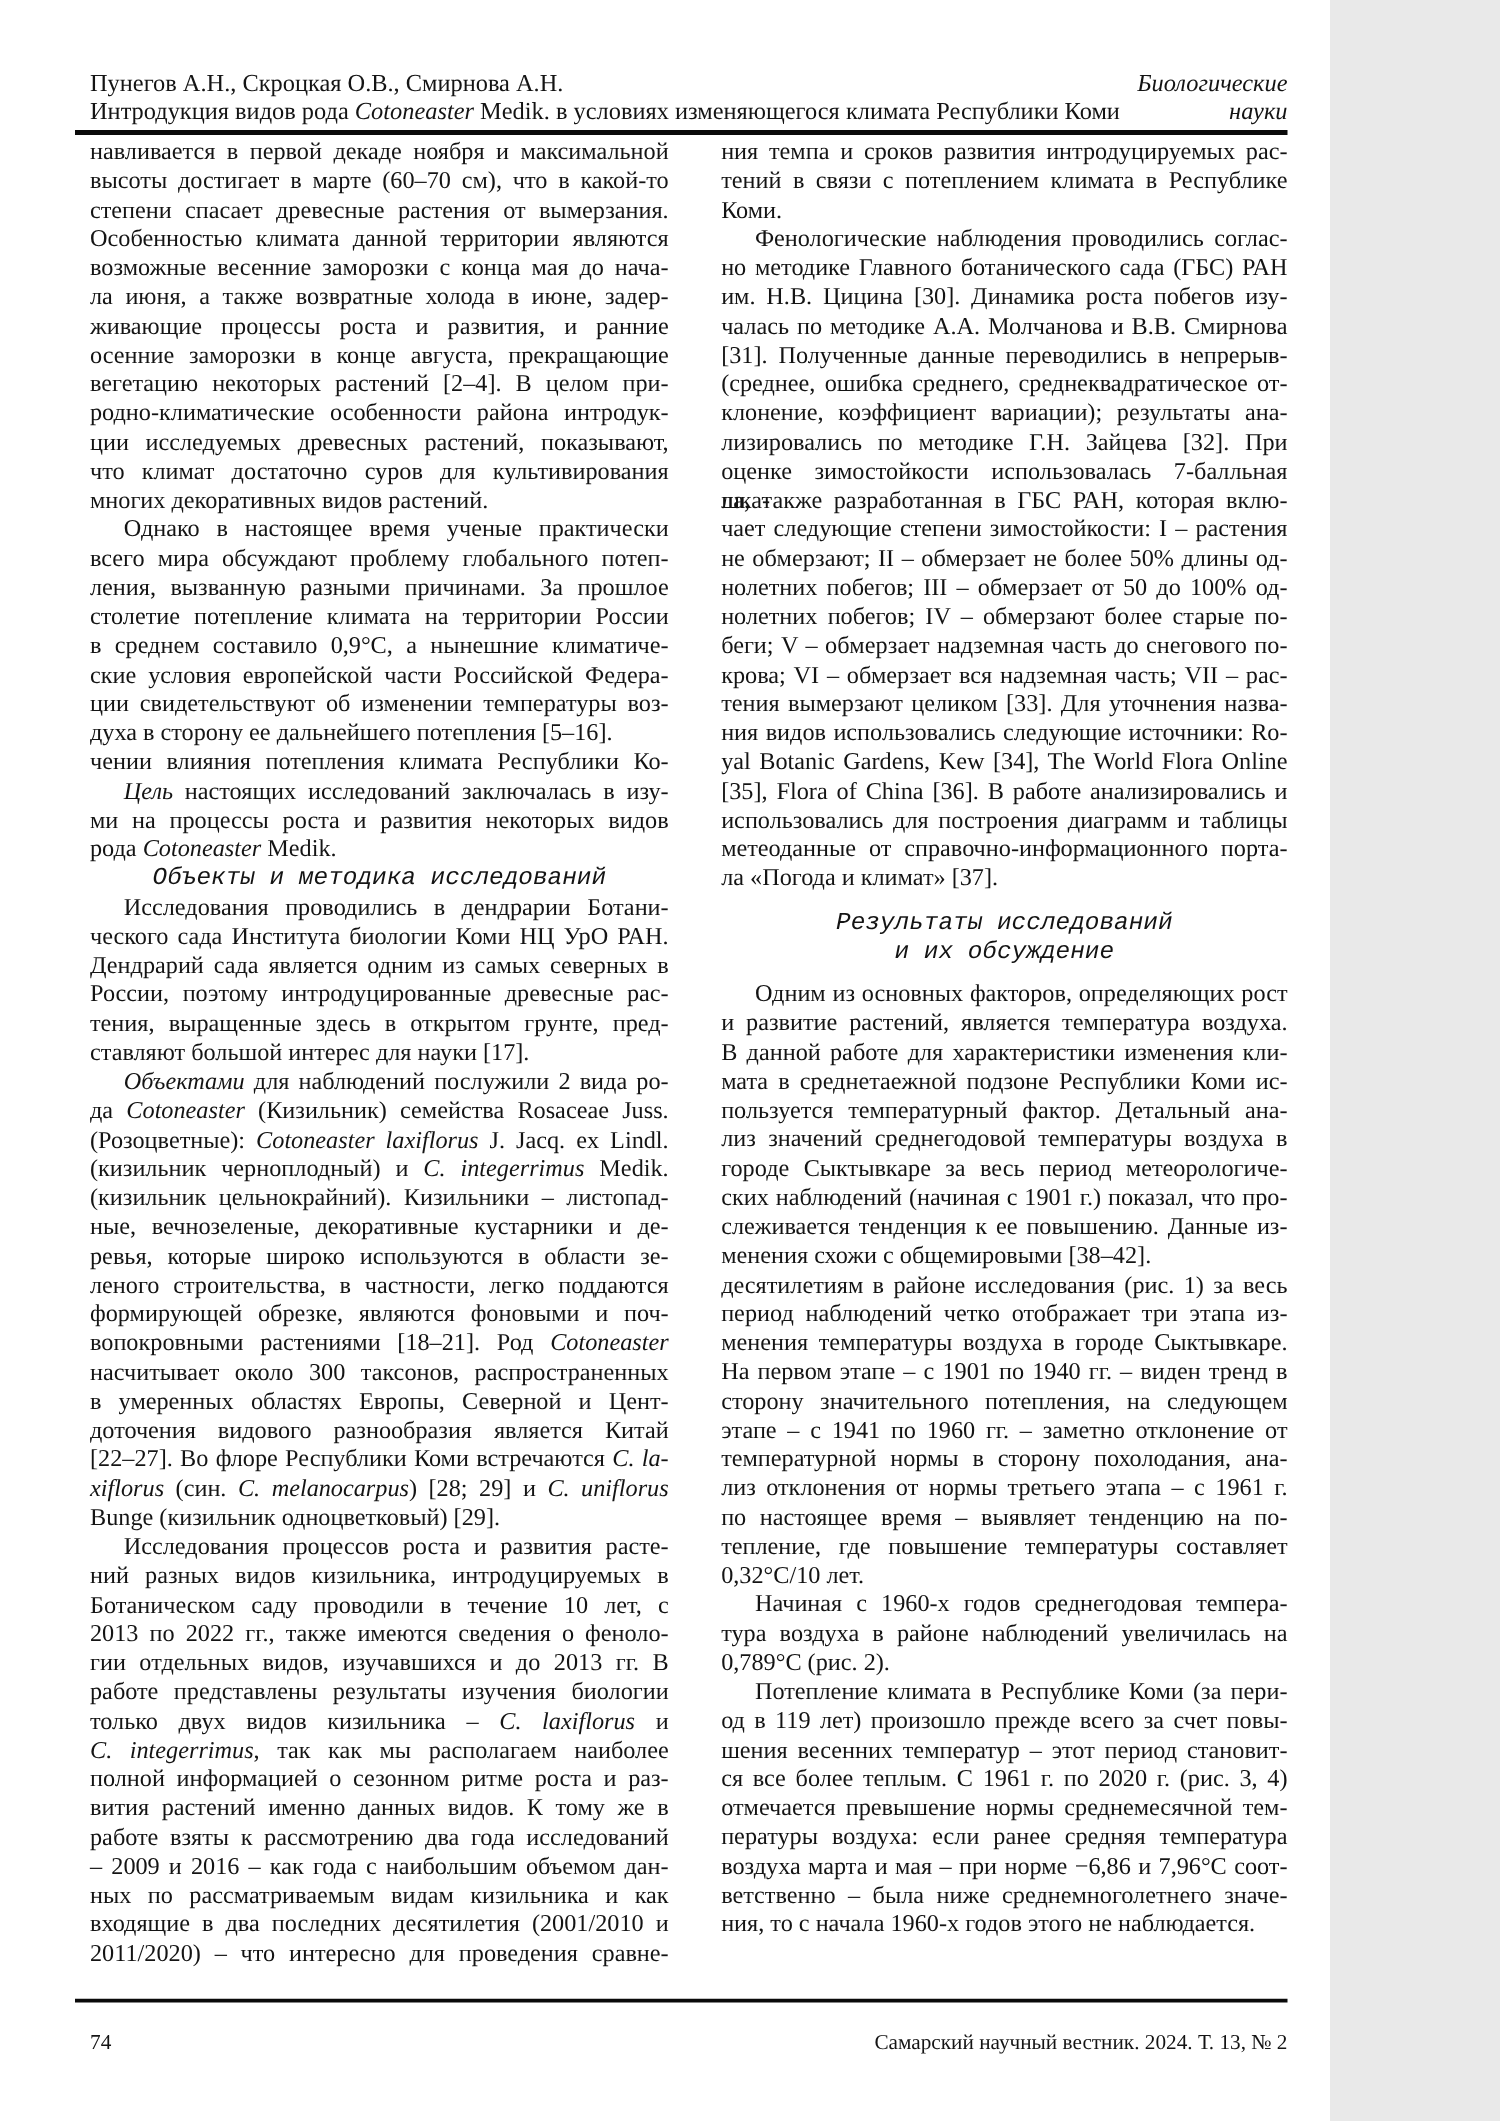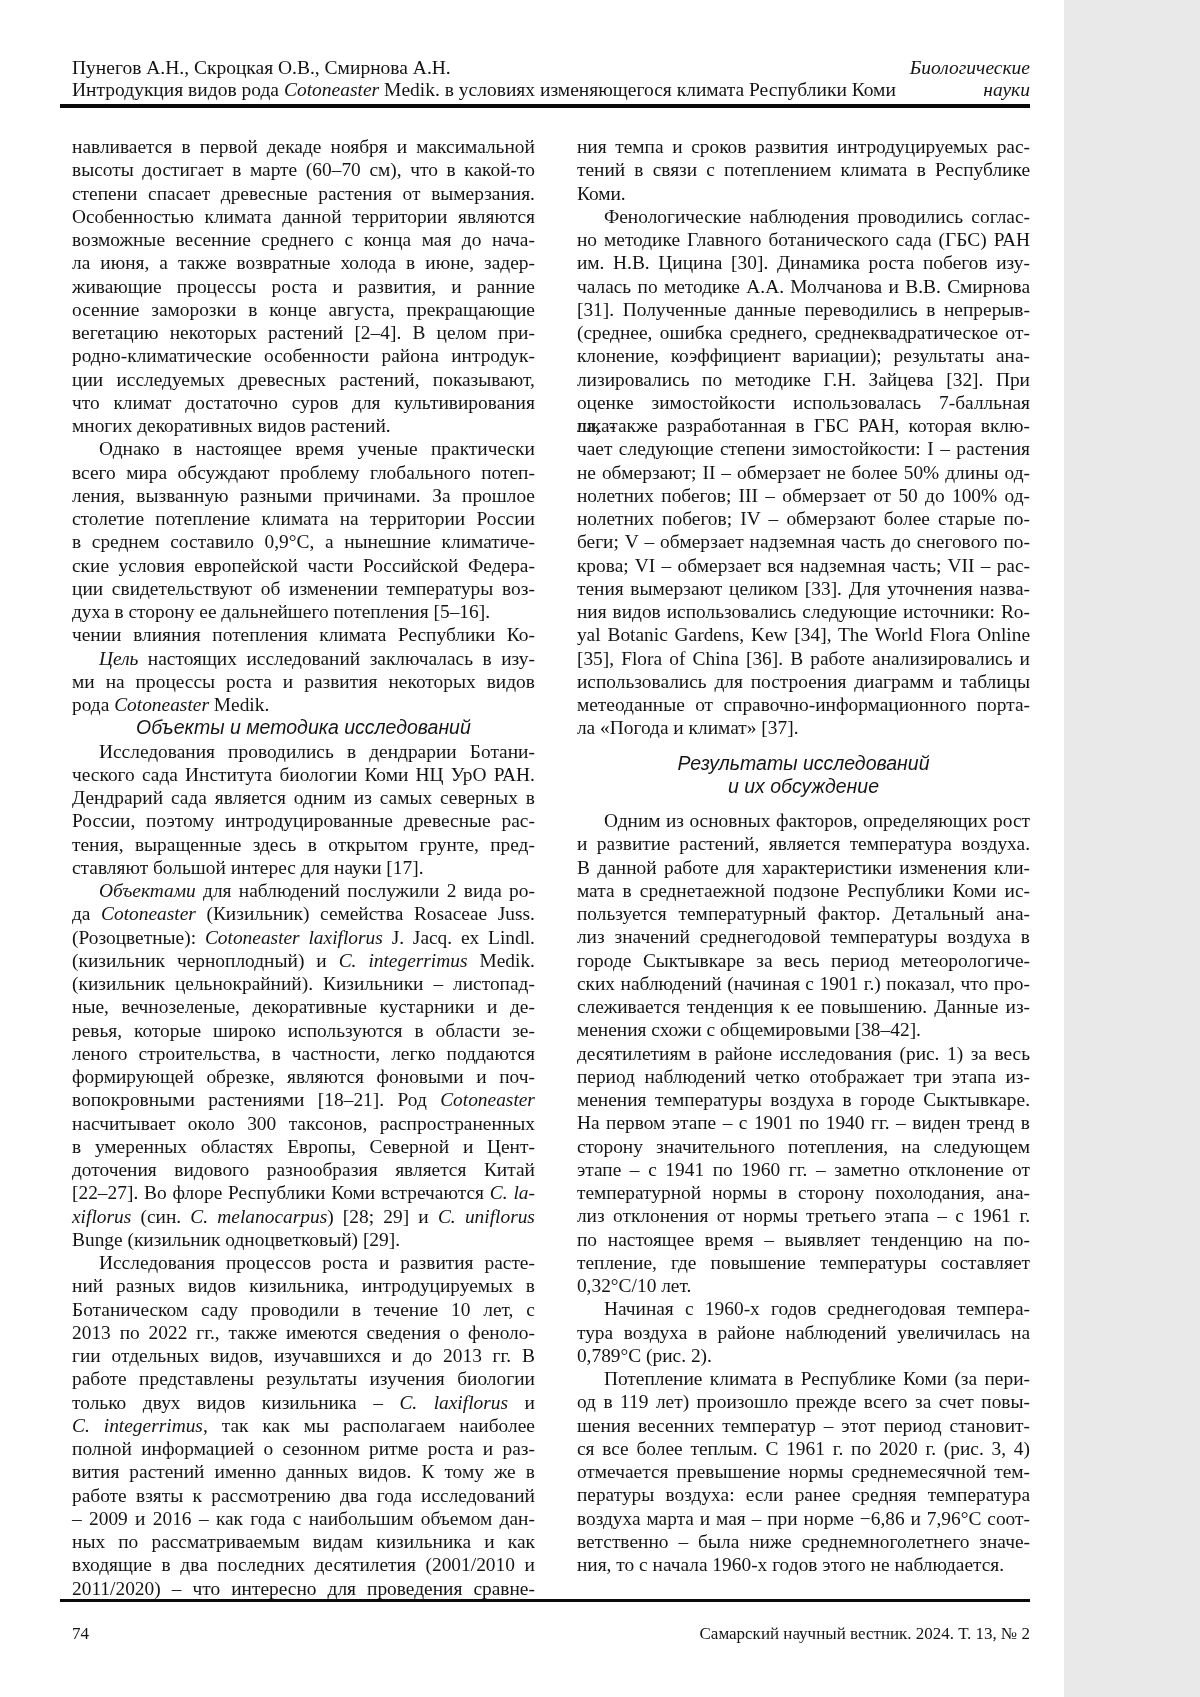--- a/index.html
+++ b/index.html
@@ -13,34 +13,34 @@
   }
   
   .hdr{position:absolute;left:72px;top:57px;width:958px;}
   .hrow{display:flex;justify-content:space-between;align-items:baseline;
         font-size:19.5px;line-height:21.5px;}
   .hrule{margin-top:4px;height:3.5px;background:#0a0a0a;
          width:calc(100% + 12px);margin-left:-12px;}
   .it{font-style:italic;}
   
   .cols{position:absolute;left:72px;top:110px;width:958px;
-        display:flex;gap:42px;margin-top:25px;}
+        display:flex;gap:42px;}
   .colL{width:471px;}
   .colR{width:461px;}
   .ln{
     font-size:19.4px;
     line-height:23.25px;
     height:23.25px;
     text-align:justify;
     text-align-last:justify;
   }
   .last{text-align-last:left;}
   .ind{text-indent:27px;}
   .head{
-    font-family:Liberation Sans, sans-serif;
+    font-family:Liberation Mono, monospace;
     font-style:italic;
     font-size:19.5px;
     text-align:center;
     text-align-last:center;
   }
   .mtop{margin-top:12px;}
   .mbot{margin-bottom:11px;}
   
   .ftr{position:absolute;left:72px;top:1599px;width:958px;}
   .frule{height:2.5px;background:#0a0a0a;width:calc(100% + 12px);margin-left:-12px;}
@@ -63,21 +63,21 @@
     </div>
     <div class="hrule"></div>
   </header>
 
   <main class="cols">
     <div class="colL">
         <div class="ln">навливается в первой декаде ноября и максимальной</div>
         <div class="ln">высоты достигает в марте (60–70 см), что в какой-то</div>
         <div class="ln">степени спасает древесные растения от вымерзания.</div>
         <div class="ln">Особенностью климата данной территории являются</div>
-        <div class="ln">возможные весенние среднего с конца мая до нача-</div>
+        <div class="ln">возможные весенние заморозки с конца мая до нача-</div>
         <div class="ln">ла июня, а также возвратные холода в июне, задер-</div>
         <div class="ln">живающие процессы роста и развития, и ранние</div>
         <div class="ln">осенние заморозки в конце августа, прекращающие</div>
         <div class="ln">вегетацию некоторых растений [2–4]. В целом при-</div>
         <div class="ln">родно-климатические особенности района интродук-</div>
         <div class="ln">ции исследуемых древесных растений, показывают,</div>
         <div class="ln">что климат достаточно суров для культивирования</div>
         <div class="ln last">многих декоративных видов растений.</div>
         <div class="ln ind">Однако в настоящее время ученые практически</div>
         <div class="ln">всего мира обсуждают проблему глобального потеп-</div>

